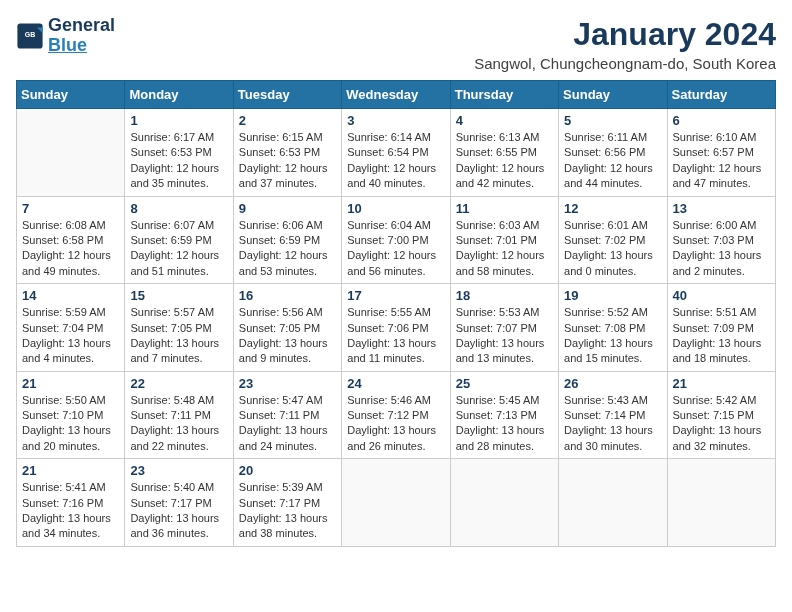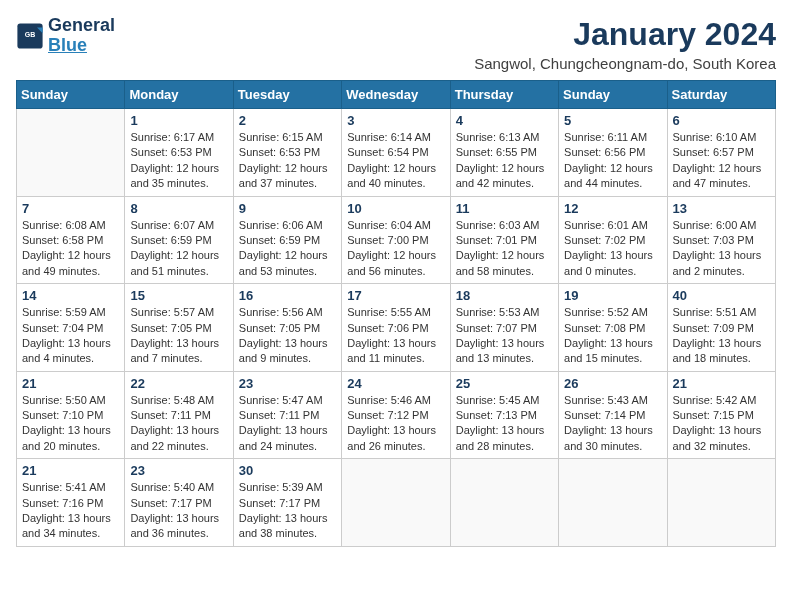--- a/index.html
+++ b/index.html
@@ -234,21 +234,21 @@
       <tr>
         <td>
           <div class="day-num">21</div>
           <div class="day-info">Sunrise: 5:41 AM<br>Sunset: 7:16 PM<br>Daylight: 13 hours<br>and 34 minutes.</div>
         </td>
         <td>
           <div class="day-num">23</div>
           <div class="day-info">Sunrise: 5:40 AM<br>Sunset: 7:17 PM<br>Daylight: 13 hours<br>and 36 minutes.</div>
         </td>
         <td>
-          <div class="day-num">30</div>
+          <div class="day-num">20</div>
           <div class="day-info">Sunrise: 5:39 AM<br>Sunset: 7:17 PM<br>Daylight: 13 hours<br>and 38 minutes.</div>
         </td>
         <td class="empty"></td>
         <td class="empty"></td>
         <td class="empty"></td>
         <td class="empty"></td>
       </tr>
     </tbody>
 </table>
 

